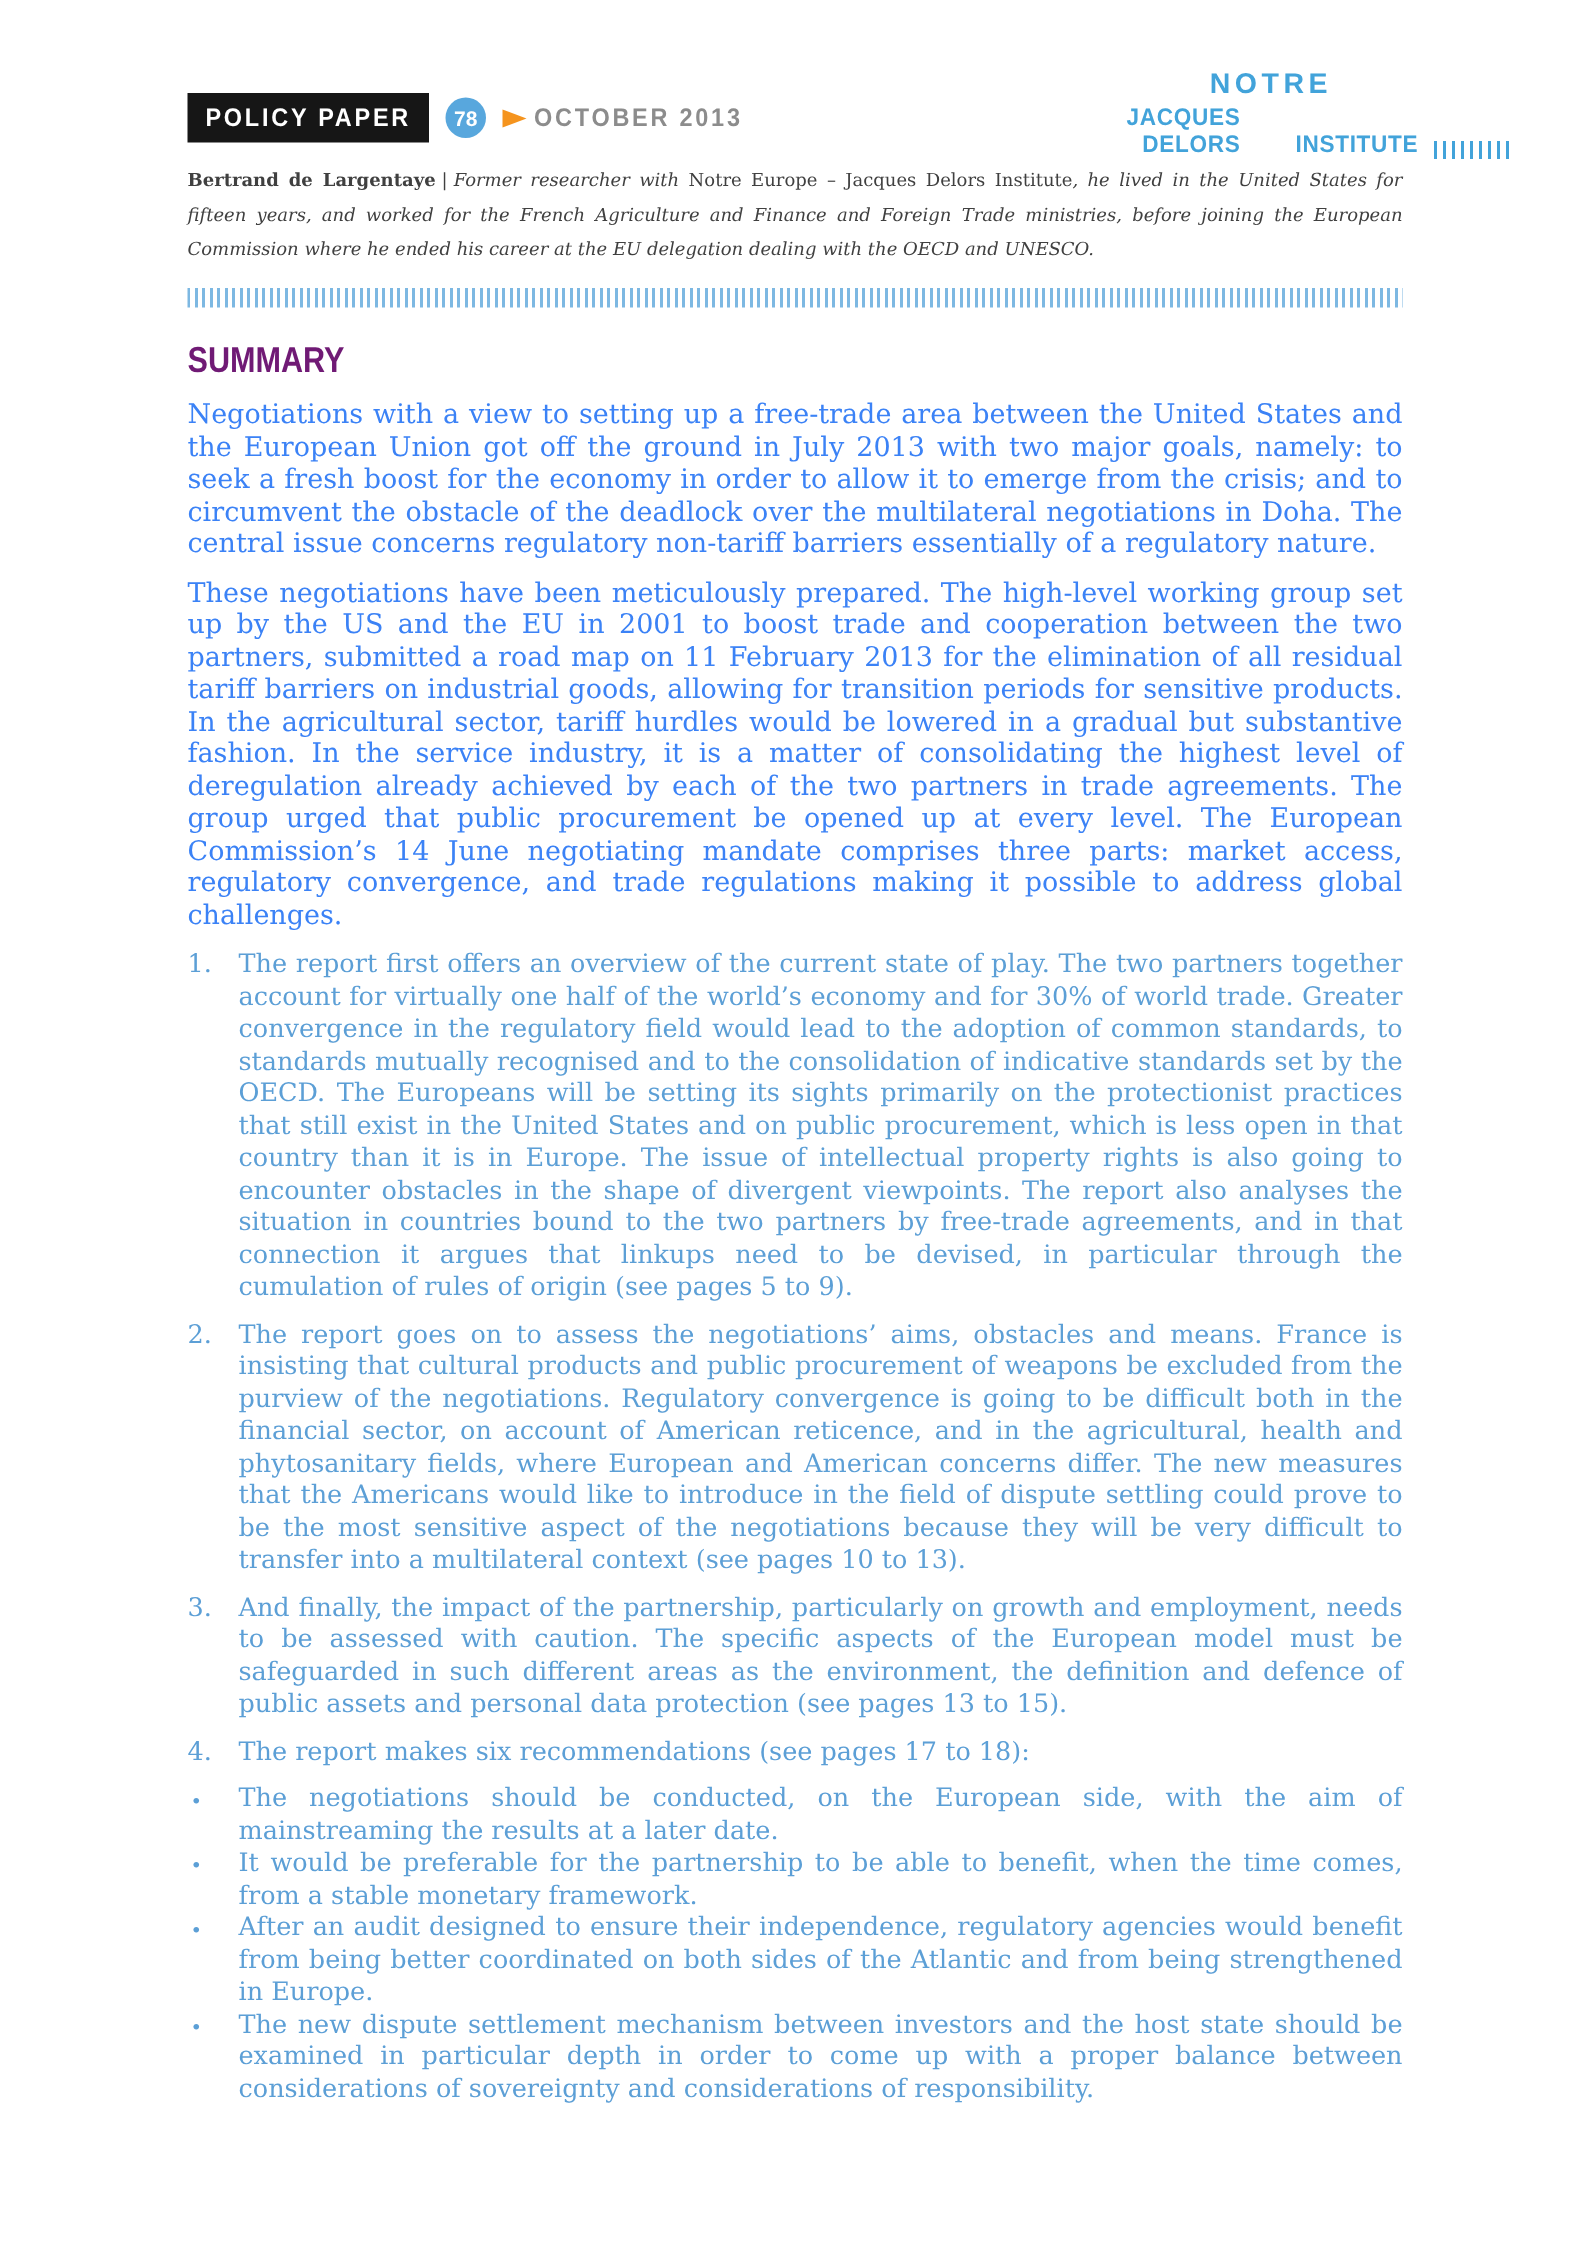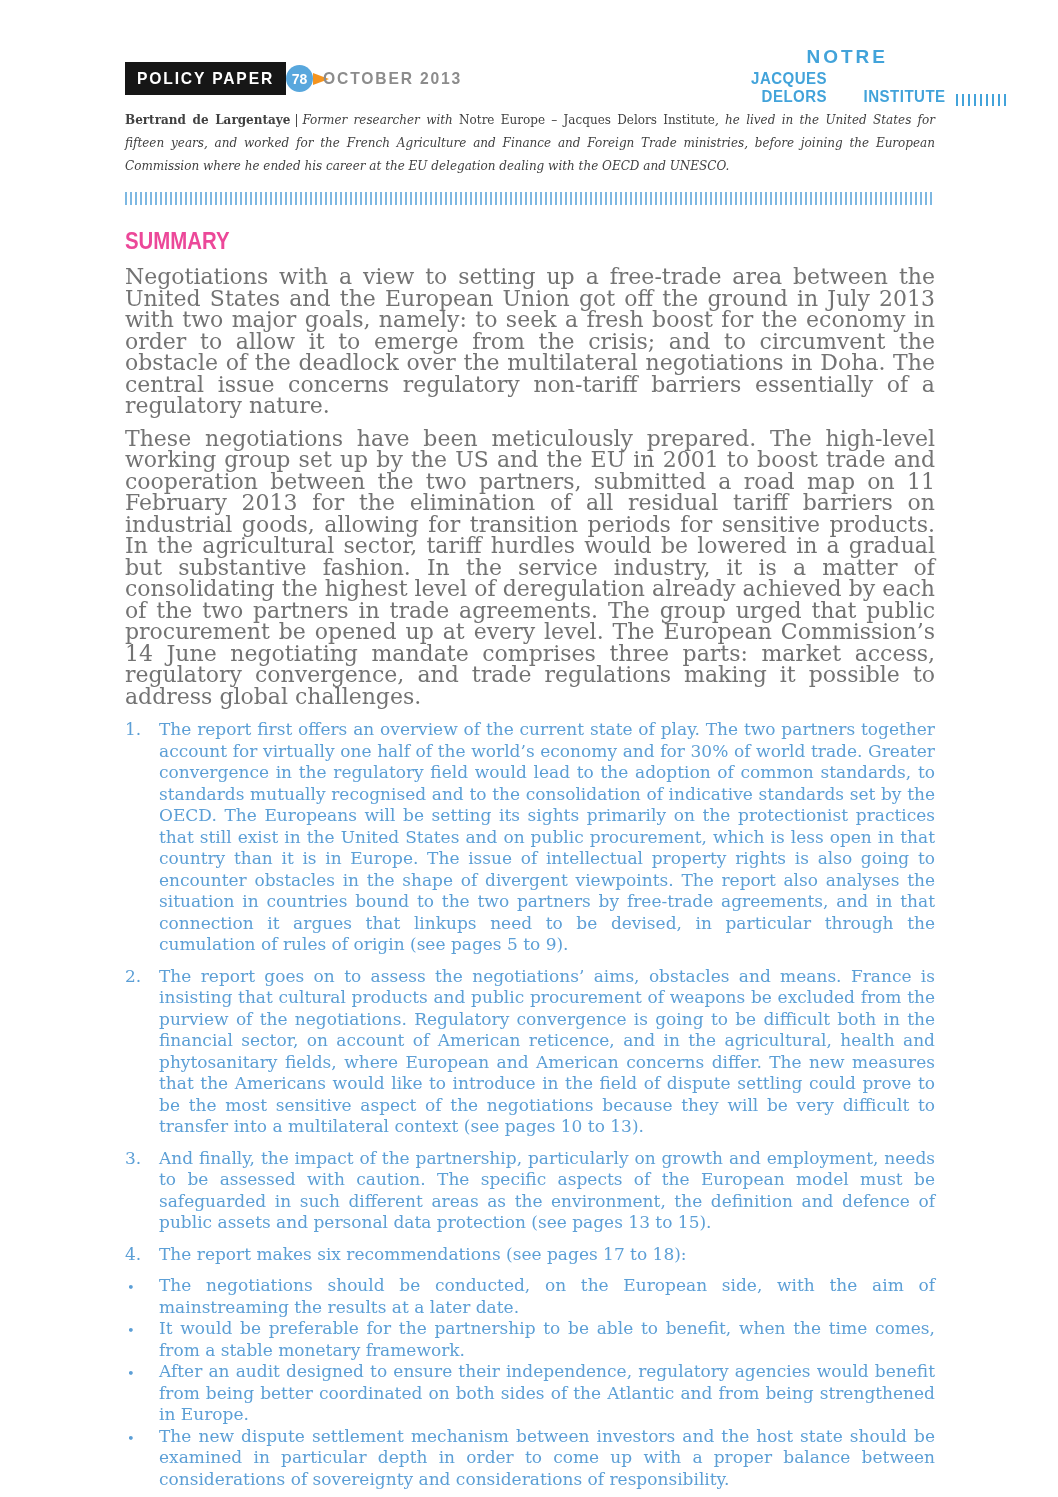--- a/index.html
+++ b/index.html
@@ -18,20 +18,21 @@
     left: 125px;
     top: 0;
     width: 810px;
   }
 
   
   .badge-row {
     display: flex;
     align-items: center;
     margin-top: 62px;
+    gap: 11px;
   }
   .pp-badge {
     background: #161616;
     color: #ffffff;
     font-weight: bold;
     font-size: 17px;
     letter-spacing: 2px;
     padding: 7px 13px 6px 13px;
     display: inline-block;
     transform: scaleX(0.92);
@@ -160,34 +161,34 @@
   
   .stripes {
     height: 13px;
     background: repeating-linear-gradient(90deg, #7db8e2 0 2px, transparent 2px 5px);
     margin-top: 14px;
   }
 
   
   .summary-heading {
     margin-top: 22px;
-    color: #ec4899;
+    color: #701a75;
     font-weight: bold;
   }
   .summary-heading span {
     display: inline-block;
     font-size: 24px;
     transform: scaleX(0.85);
     transform-origin: left center;
   }
   .body-p {
     margin-top: 11px;
     font-family: "DejaVu Serif", serif;
-    color: #737373;
-    font-size: 22px;
+    color: #3b82f6;
+    font-size: 18px;
     line-height: 21.5px;
     text-align: justify;
   }
   .num-list { margin-top: 12px; }
   .num-item {
     display: flex;
     margin-bottom: 10px;
     font-family: "DejaVu Serif", serif;
     color: #5c9fd6;
     font-size: 17px;

